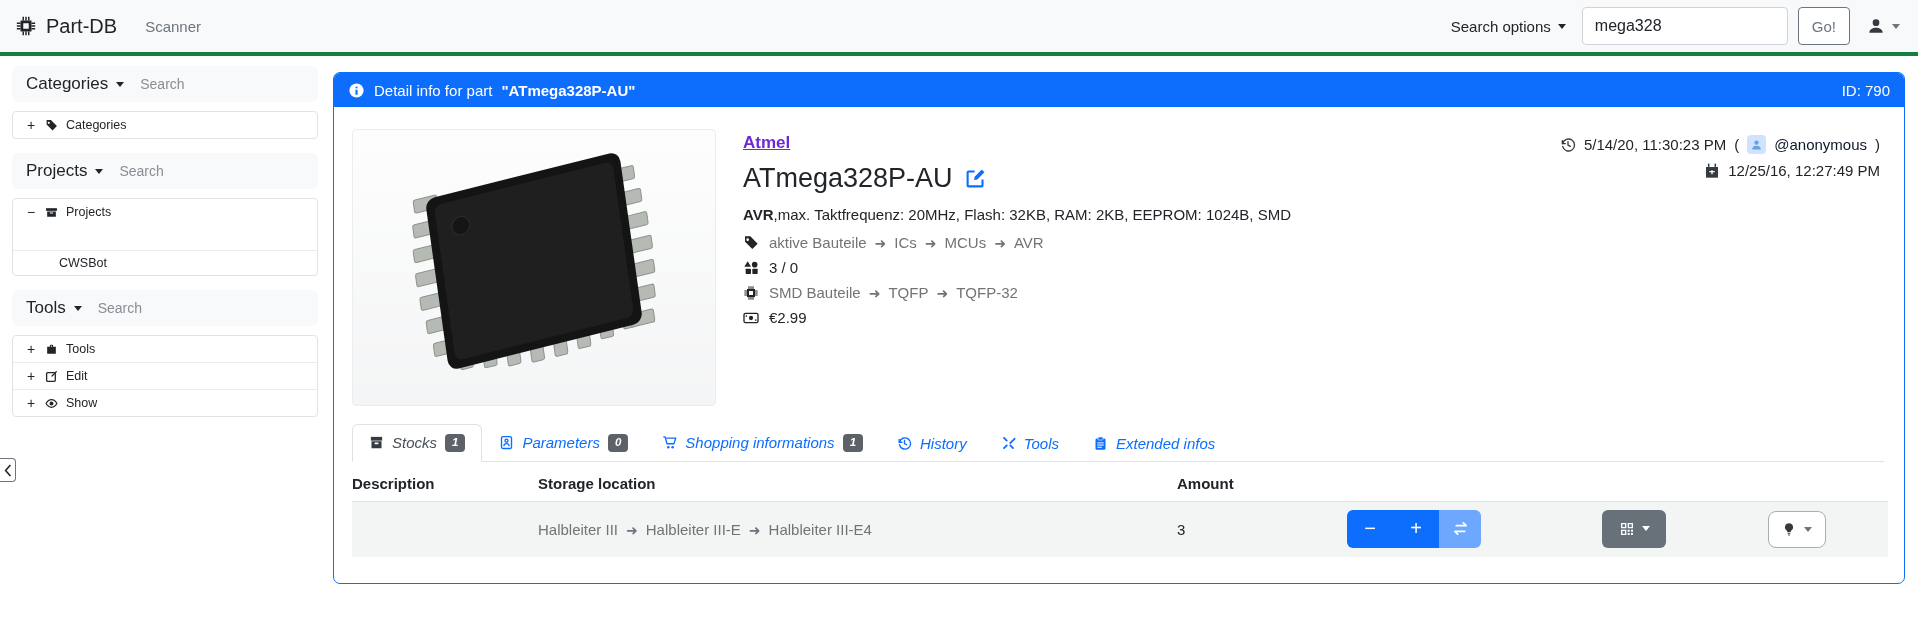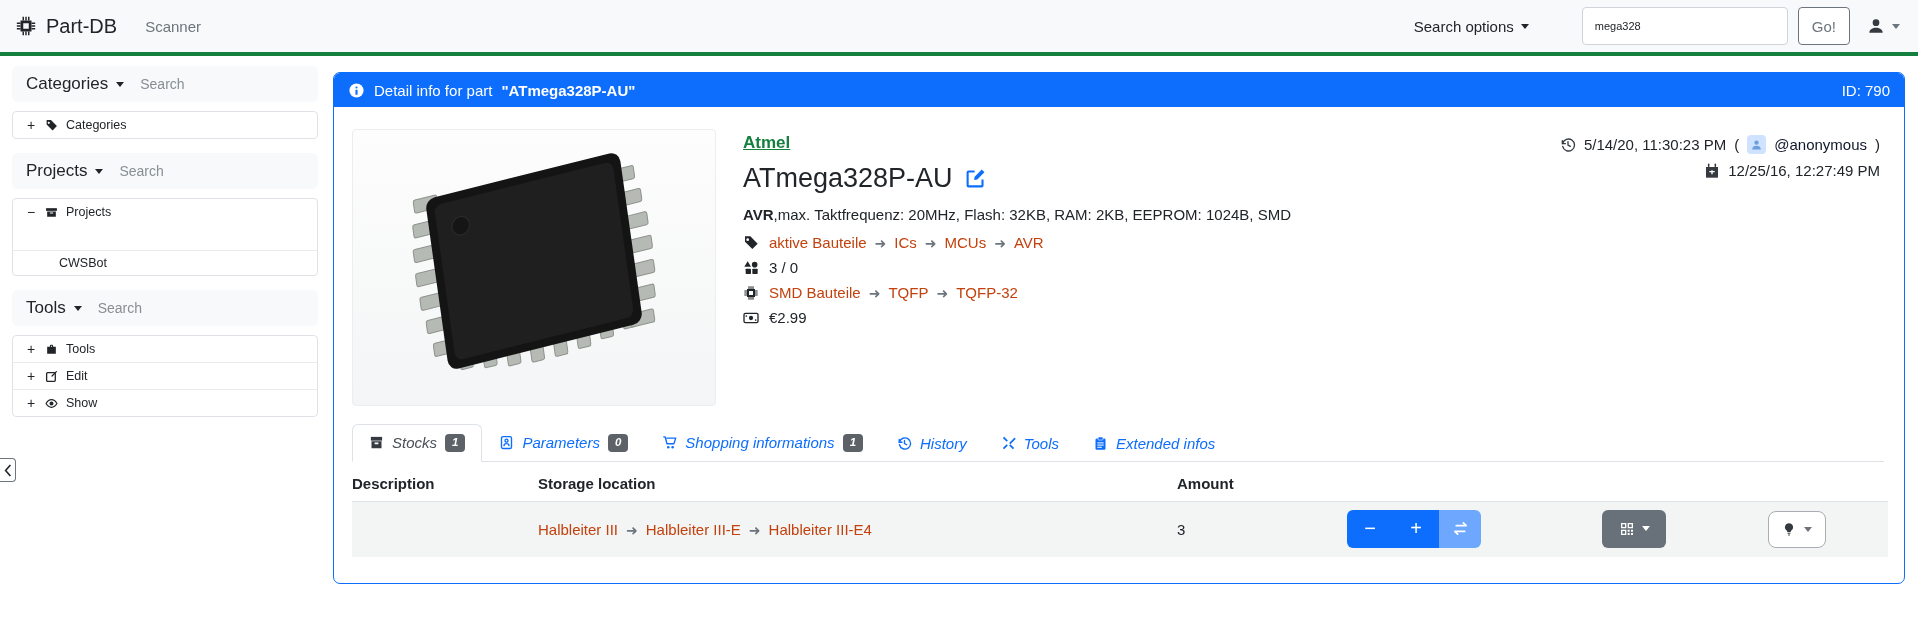--- a/index.html
+++ b/index.html
@@ -10,21 +10,21 @@
 
   
   .navbar { position:absolute; left:0; top:0; width:1918px; height:56px; background:#f8f9fa;
             border-bottom:4px solid #15803d; display:flex; align-items:center; padding:0 18px 0 15px; }
   .brand { display:flex; align-items:center; gap:9px; font-size:20px; font-weight:500; color:#212529; }
   .brand svg { width:22px; height:22px; }
   .nav-link-scanner { margin-left:28px; font-size:15px; color:#6c757d; }
   .nav-spacer { flex:1; }
   .search-options { display:flex; align-items:center; gap:7px; font-size:15px; color:#212529; margin-right:16px; cursor:pointer; }
   .caret { display:inline-block; width:0; height:0; border-left:4.5px solid transparent; border-right:4.5px solid transparent; border-top:5px solid currentColor; }
-  .nav-search { width:206px; height:38px; border:1px solid #ced4da; border-radius:4px; padding:0 12px; font-size:11px; color:#212529; background:#fff; margin-right:10px; font-family:inherit;margin-left:37px; }
+  .nav-search { width:206px; height:38px; border:1px solid #ced4da; border-radius:4px; padding:0 12px; font-size:16px; color:#212529; background:#fff; margin-right:10px; font-family:inherit; }
   .go-btn { height:38px; padding:0 13px; background:#fff; border:1px solid #6c757d; border-radius:4px; color:#6c757d; font-size:15px; cursor:pointer; font-family:inherit; }
   .user-menu { display:flex; align-items:center; gap:6px; margin-left:16px; cursor:pointer; color:#343a40; }
   .user-menu .caret { color:#6c757d; }
 
   
   .sidebar { position:absolute; left:12px; top:66px; width:306px; }
   .side-header { background:#f8f9fa; border-radius:6px; padding:8px 14px; display:flex; align-items:center; margin-bottom:9px; }
   .side-title { font-size:17px; color:#212529; display:flex; align-items:center; gap:8px; cursor:pointer; }
   .side-search { border:none; background:transparent; outline:none; font-size:14px; color:#495057; margin-left:16px; width:130px; font-family:inherit; }
   .side-search::placeholder { color:#878e95; }
@@ -45,29 +45,29 @@
   .card-header { height:34px; background:#0d6efd; color:#fff; display:flex; align-items:center;
                  padding:0 14px; font-size:15px; border-radius:6px 6px 0 0; }
   .card-header .hdr-left { display:flex; align-items:center; gap:9px; flex:1; }
   .card-header b { font-weight:700; }
   .card-body { position:relative; padding:22px 20px 0 18px; }
 
   .media-row { display:flex; gap:27px; }
   .part-image-box { width:364px; height:277px; border:1px solid #ebedef; border-radius:4px;
                     background:linear-gradient(180deg,#fdfdfd,#f4f5f6); display:flex; align-items:center; justify-content:center; }
   .part-info { padding-top:4px; }
-  .mfr-link { font-size:17px; font-weight:700; color:#15803d; text-decoration:underline; }
+  .mfr-link { font-size:17px; font-weight:700; color:#6d28d9; text-decoration:underline; }
   .part-title { display:flex; align-items:center; gap:12px; margin:10px 0 12px; }
   .part-title h1 { font-size:27px; font-weight:500; color:#212529; }
   .edit-btn { background:none; border:none; cursor:pointer; color:#0d6efd; display:flex; padding:0; }
   .part-desc { font-size:15px; font-weight:500; color:#212529; margin-bottom:11px; }
   .part-desc b { font-weight:700; }
   .info-line { display:flex; align-items:center; gap:10px; font-size:15px; margin:8px 0; color:#212529; }
   .info-line svg { width:16px; height:16px; flex:none; color:#212529; }
-  .bc-link { color:#c2410c; font-size:15px; }
+  .bc-link { color:#737373; font-size:15px; }
   .bc-arrow { color:#6c757d; font-size:14px; margin:0 8px; }
   .plain-val { font-weight:500; }
 
   .meta { position:absolute; right:24px; top:28px; text-align:right; font-size:15px; }
   .meta-line { display:flex; align-items:center; justify-content:flex-end; gap:8px; margin-bottom:8px; }
   .meta-line svg { width:16px; height:16px; color:#343a40; }
   .avatar { width:19px; height:19px; border-radius:4px; background:#cfe2ff; display:inline-flex; align-items:center; justify-content:center; }
   .avatar svg { width:13px; height:13px; color:#6ca0dc; }
   .meta a { color:#0f172a; }
 

